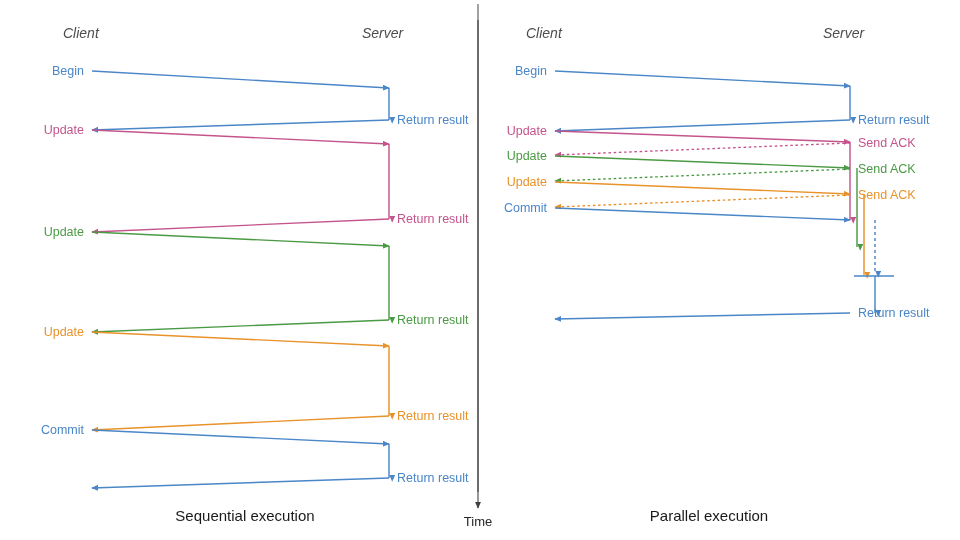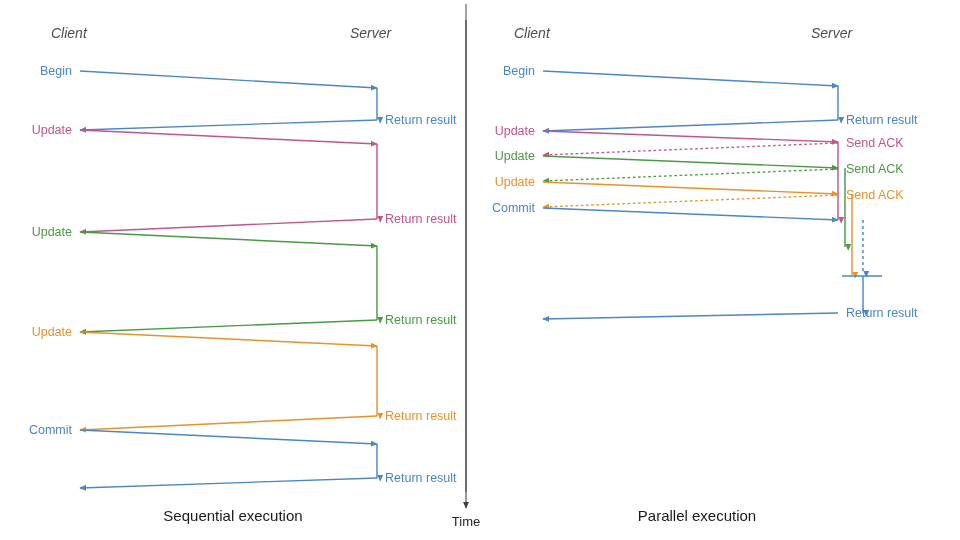--- a/index.html
+++ b/index.html
@@ -1,21 +1,21 @@
 <!DOCTYPE html>
 <html><head>
 <meta charset="utf-8">
 <style>
   html,body{margin:0;padding:0;}
   body{
     width:960px;height:540px;background:#ffffff;
     font-family:"Liberation Sans", sans-serif;
     overflow:hidden;position:relative;
   }
-  #root{position:absolute;inset:0;}
+  #root{position:absolute;inset:0;margin-left:12px;}
   svg{display:block;}
   .lane-title{
     font-style:italic;font-size:14px;fill:#4d4d4d;
     font-family:"Liberation Sans", sans-serif;
   }
   .msg-label{
     font-size:12.5px;font-family:"Liberation Sans", sans-serif;
   }
   .caption{
     font-size:15px;fill:#1a1a1a;font-family:"Liberation Sans", sans-serif;

